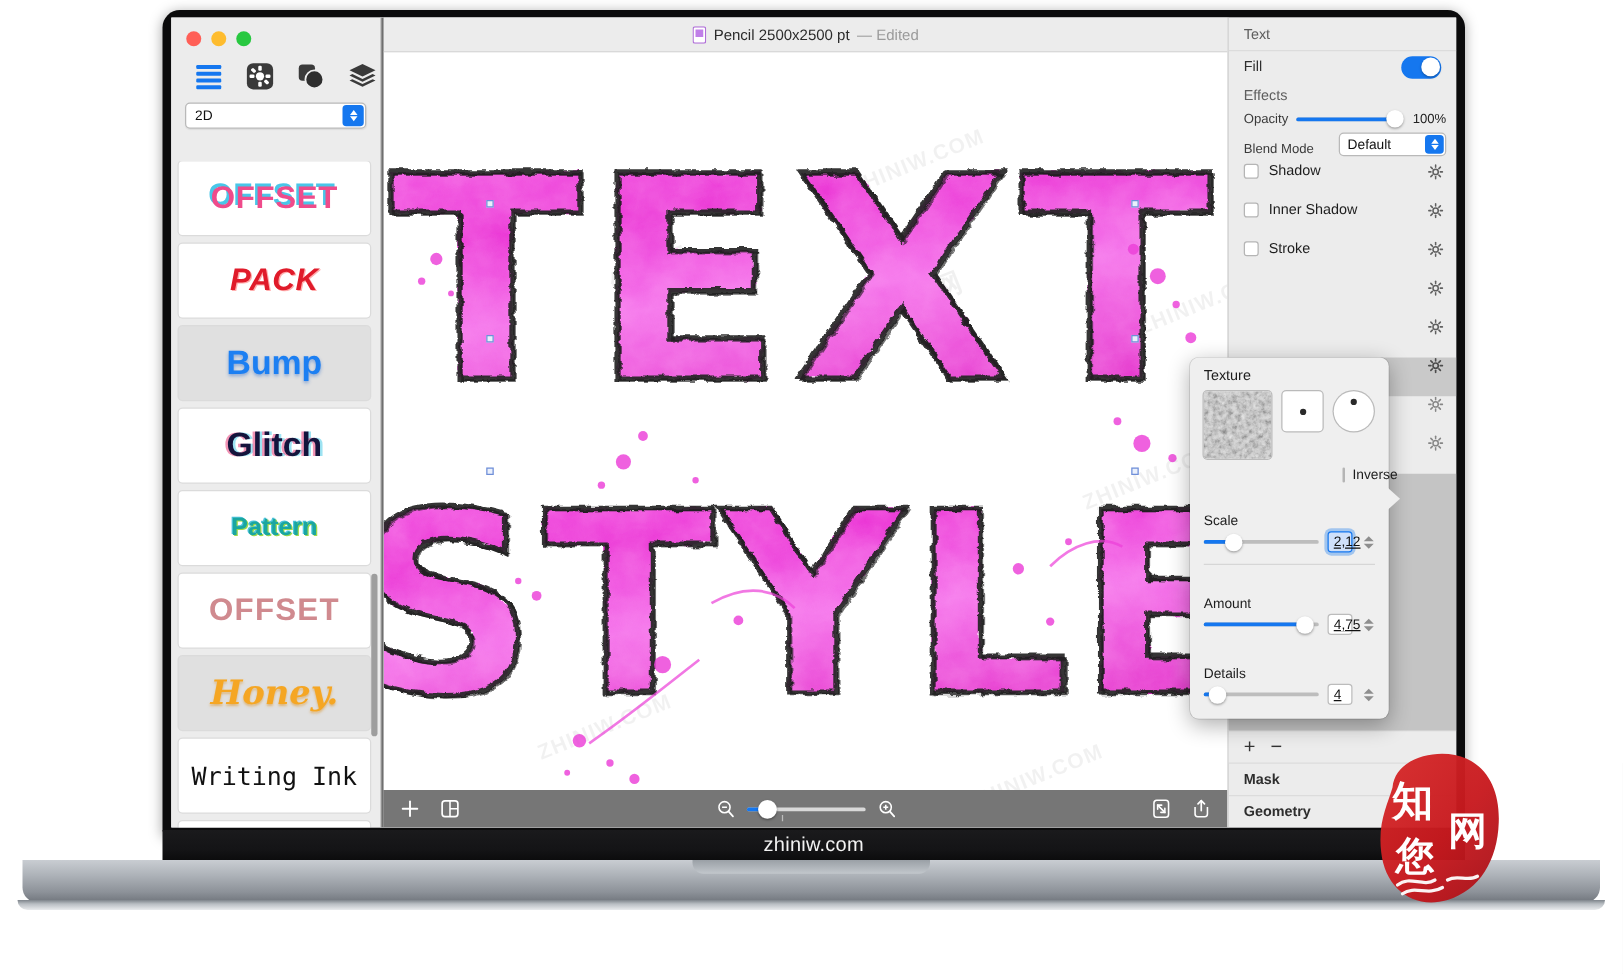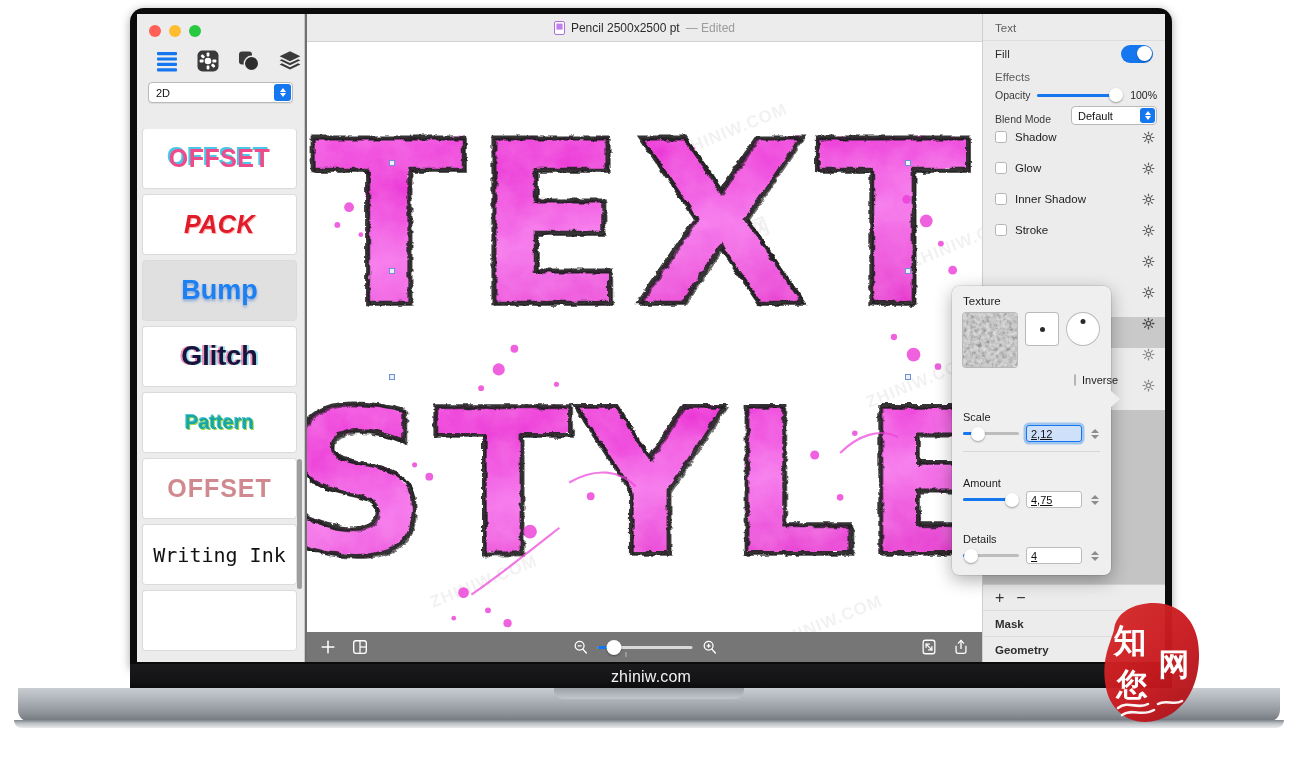--- a/index.html
+++ b/index.html
@@ -230,21 +230,21 @@
   .dotc-sq { width: 5px; height: 5px; border-radius: 50%; background: #2a2a2a; }
   .inv-row { display: flex; align-items: center; gap: 6px; margin: 7px 0 0 63px; padding-left: 48px; }
   .inv-label { font-size: 11px; color: #1d1d1d; }
 
   .pv-label { font-size: 11px; color: #1d1d1d; margin: 25px 0 2px; }
   .sl-row { display: flex; align-items: center; gap: 7px; }
   .sl-track { flex: 1; height: 3px; background: #bdbdbd; border-radius: 2px; position: relative; }
   .sl-fill { position: absolute; left: 0; top: 0; height: 3px; background: #1577ef; border-radius: 2px; }
   .sl-knob { position: absolute; top: -5.5px; width: 14px; height: 14px; border-radius: 50%;
     background: #fff; box-shadow: 0 1px 2px rgba(0,0,0,.35); }
-  .num-field { width: 56px; height: 17px; background: #fff; border: 1px solid #bcbcbc;
+  .num-field { width: 20px; height: 17px; background: #fff; border: 1px solid #bcbcbc;
     border-radius: 3px; font-size: 11px; color: #111; display: flex; align-items: center;
     justify-content: flex-start; padding-left: 4px; text-decoration: underline; }
   .num-field.focus { border-color: #1577ef; box-shadow: 0 0 0 2.5px rgba(21,119,239,.35); background: #cfe0fa; }
   .mini-step { width: 11px; display: flex; flex-direction: column; gap: 2px; align-items: center; }
   .ms { width: 0; height: 0; border-left: 4px solid transparent; border-right: 4px solid transparent; }
   .ms.up { border-bottom: 4px solid #8e8e8e; }
   .ms.dn { border-top: 4px solid #8e8e8e; }
   .pv-divider { height: 1px; background: #d6d6d6; margin: 9px 0 2px; }
 
   
@@ -324,20 +324,23 @@
             <span class="preset-label lbl-bump">Bump</span>
           </div>
           <div class="preset">
             <span class="preset-label lbl-glitch">Glitch</span>
           </div>
           <div class="preset">
             <span class="preset-label lbl-pattern">Pattern</span>
           </div>
           <div class="preset">
             <span class="preset-label lbl-offset2">OFFSET</span>
+          </div>
+          <div class="preset sel">
+            <span class="preset-label lbl-honey">Honey.</span>
           </div>
           <div class="preset">
             <span class="preset-label lbl-writing">Writing Ink</span>
           </div>
           <div class="preset"></div>
           <div class="sb-scroll"></div>
         </div>
       </div>
 
       <div class="center">
@@ -545,37 +548,20 @@
               <line x1="1.3" y1="8" x2="3.4" y2="8"></line>
                 <line x1="12.6" y1="8" x2="14.7" y2="8"></line>
               <line x1="3.3" y1="3.3" x2="4.8" y2="4.8"></line>
                 <line x1="11.2" y1="11.2" x2="12.7" y2="12.7"></line>
               <line x1="12.7" y1="3.3" x2="11.2" y2="4.8"></line>
                 <line x1="4.8" y1="11.2" x2="3.3" y2="12.7"></line>
             </g>
           </svg>
         </div>
 
-        <div class="fx-row">
-          <span class="cbox"></span>
-          <span class="fx-label">Glow</span>
-          <svg class="gear" viewBox="0 0 16 16">
-            <circle cx="8" cy="8" r="2.6" fill="none" stroke="#3a3a3a" stroke-width="1.5"></circle>
-            <g stroke="#3a3a3a" stroke-width="1.5" stroke-linecap="round">
-              <line x1="8" y1="1.3" x2="8" y2="3.4"></line>
-                <line x1="8" y1="12.6" x2="8" y2="14.7"></line>
-              <line x1="1.3" y1="8" x2="3.4" y2="8"></line>
-                <line x1="12.6" y1="8" x2="14.7" y2="8"></line>
-              <line x1="3.3" y1="3.3" x2="4.8" y2="4.8"></line>
-                <line x1="11.2" y1="11.2" x2="12.7" y2="12.7"></line>
-              <line x1="12.7" y1="3.3" x2="11.2" y2="4.8"></line>
-                <line x1="4.8" y1="11.2" x2="3.3" y2="12.7"></line>
-            </g>
-          </svg>
-        </div>
 
         <div class="fx-row">
           <span class="cbox"></span>
           <span class="fx-label">Inner Shadow</span>
           <svg class="gear" viewBox="0 0 16 16">
             <circle cx="8" cy="8" r="2.6" fill="none" stroke="#3a3a3a" stroke-width="1.5"></circle>
             <g stroke="#3a3a3a" stroke-width="1.5" stroke-linecap="round">
               <line x1="8" y1="1.3" x2="8" y2="3.4"></line>
                 <line x1="8" y1="12.6" x2="8" y2="14.7"></line>
               <line x1="1.3" y1="8" x2="3.4" y2="8"></line>

